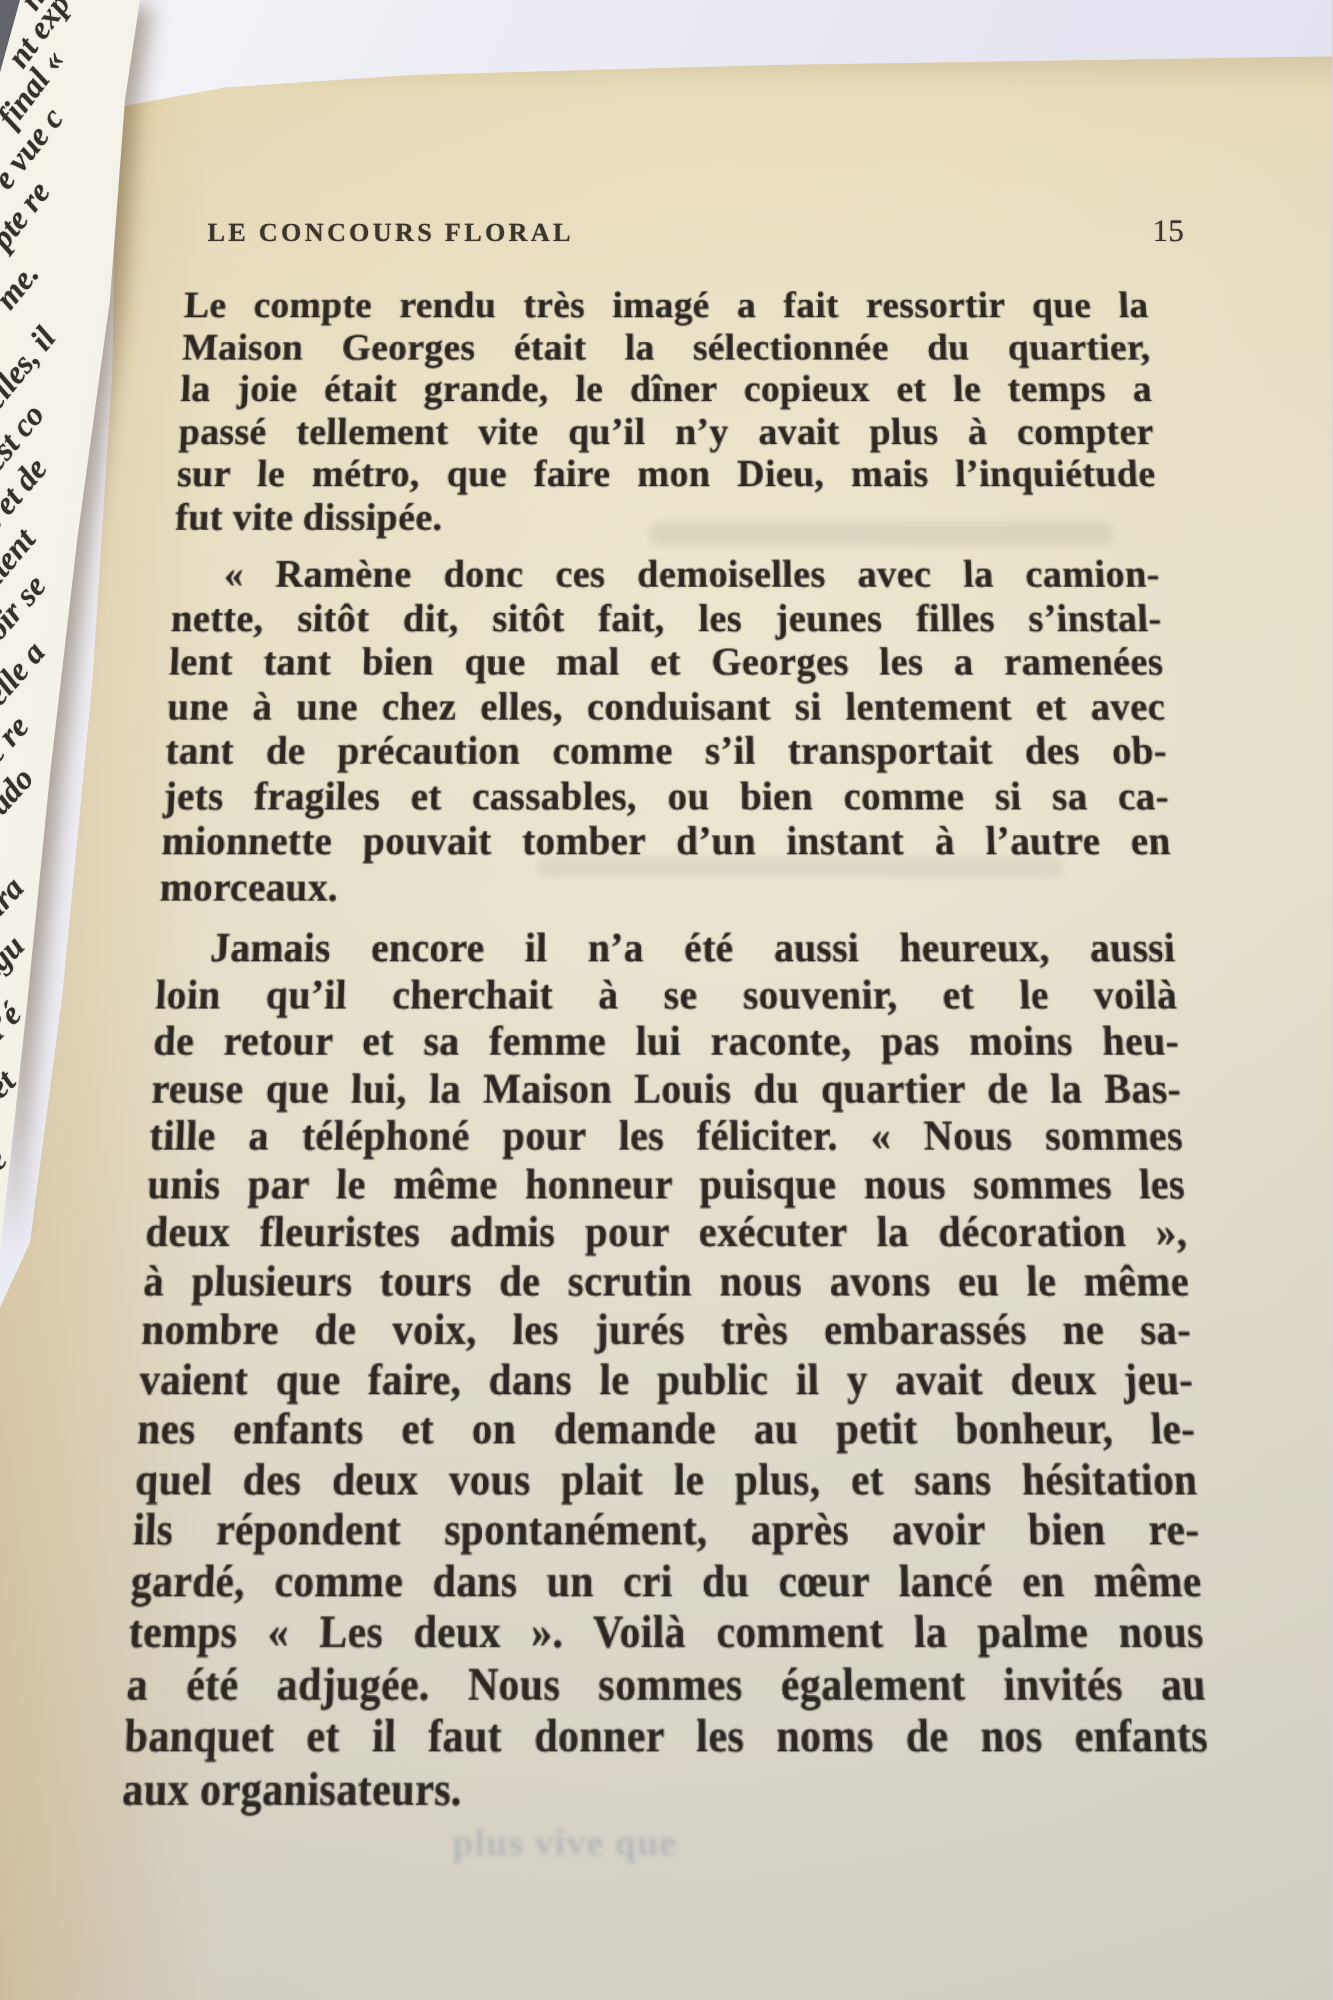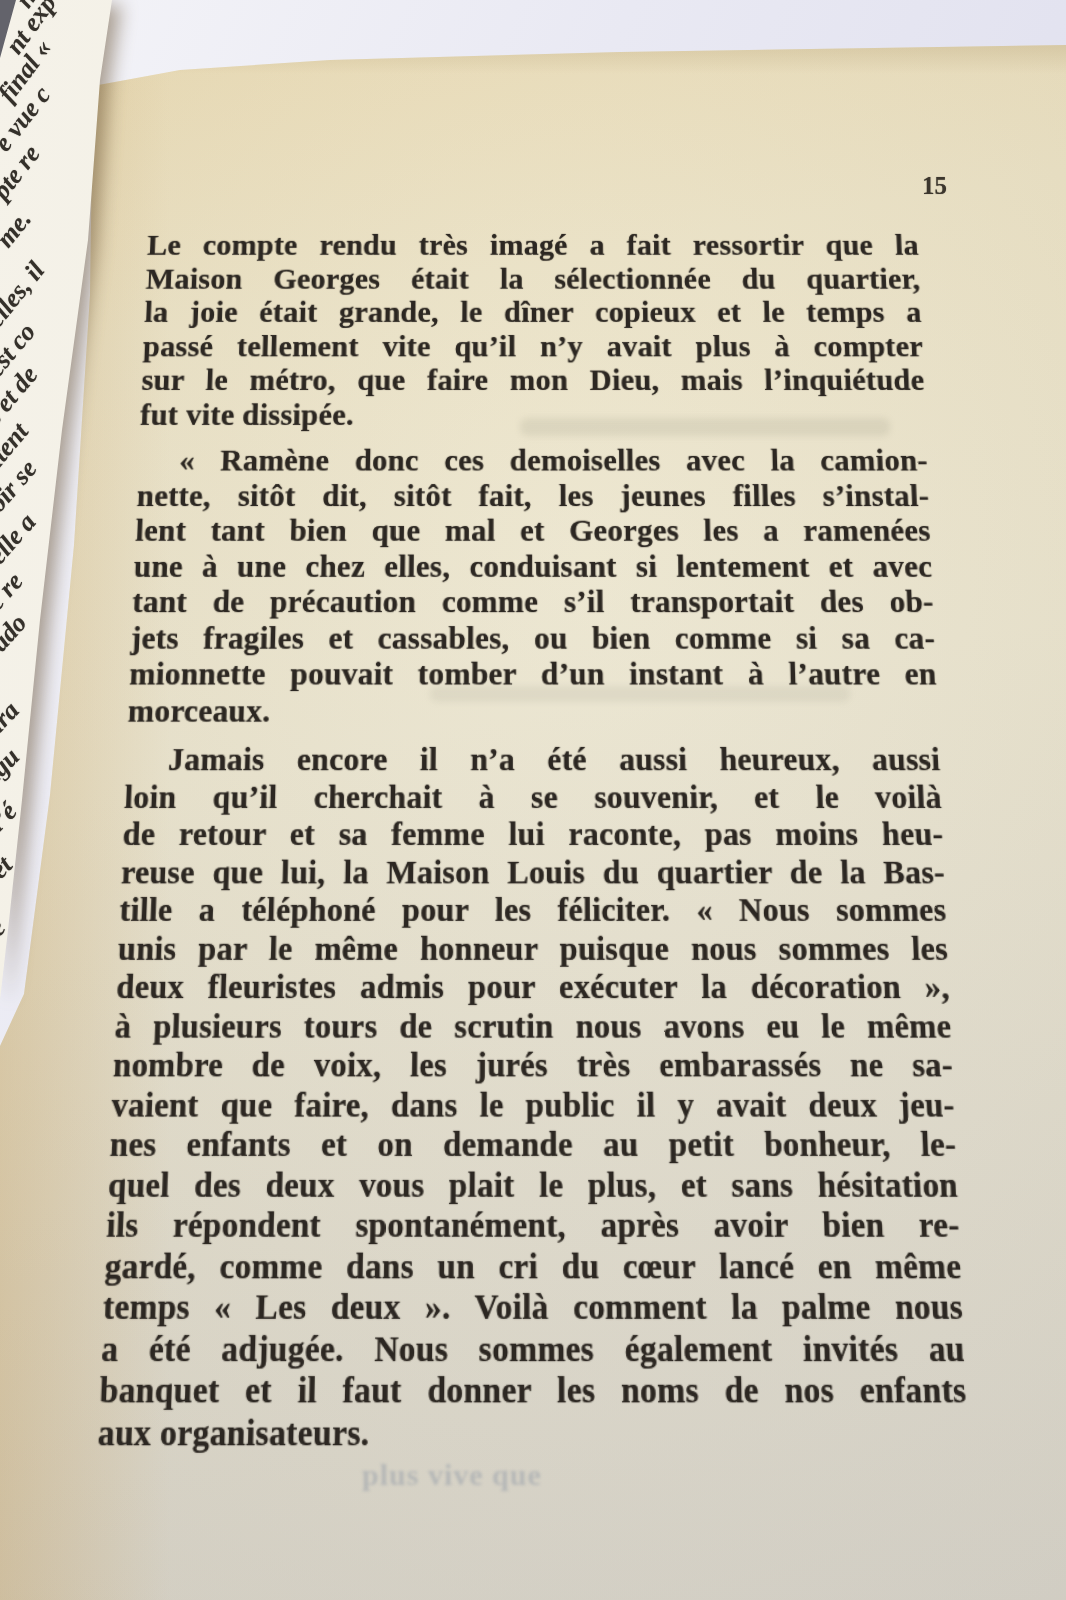--- a/index.html
+++ b/index.html
@@ -28,21 +28,21 @@
     background:radial-gradient(120% 90% at 55% 35%,rgba(255,255,255,.14),rgba(120,100,70,.10) 85%);
   }
   
   .running-title {
     position:absolute; left:166px; top:174px;
     font-weight:bold; font-size:21px; letter-spacing:2.6px; color:#3c362d;
     text-shadow:0 0 1px rgba(50,44,36,.55);
   }
   .page-number {
     position:absolute; left:922px; top:172px;
-    font-weight:bold; font-size:25px; color:#3c362d;
+    font-weight:normal; font-size:25px; color:#3c362d;
     text-shadow:0 0 1px rgba(50,44,36,.55);
   }
   
   .text-block {
     position:absolute; left:148px; top:228px; width:770px;
     transform-origin:50% 0;
     transform:perspective(1400px) rotateX(8.6deg);
     color:#2c2722; font-weight:bold; font-size:30px; line-height:33.5px;
     text-shadow:0 0 1.1px rgba(46,40,32,.6);
     letter-spacing:.2px;
@@ -78,20 +78,21 @@
   }
 </style>
 </head>
 <body>
 
 <div id="photo">
 
   <div class="book-page">
     <div class="page-vignette"></div>
 
+    <div class="running-title">LE CONCOURS FLORAL</div>
 
     <div class="page-number">15</div>
 
     <div class="text-block">
       <div class="paragraph" id="para-1">
           <div class="line first">Le compte rendu très imagé a fait ressortir que la</div>
           <div class="line">Maison Georges était la sélectionnée du quartier,</div>
           <div class="line">la joie était grande, le dîner copieux et le temps a</div>
           <div class="line">passé tellement vite qu’il n’y avait plus à compter</div>
           <div class="line">sur le métro, que faire mon Dieu, mais l’inquiétude</div>

